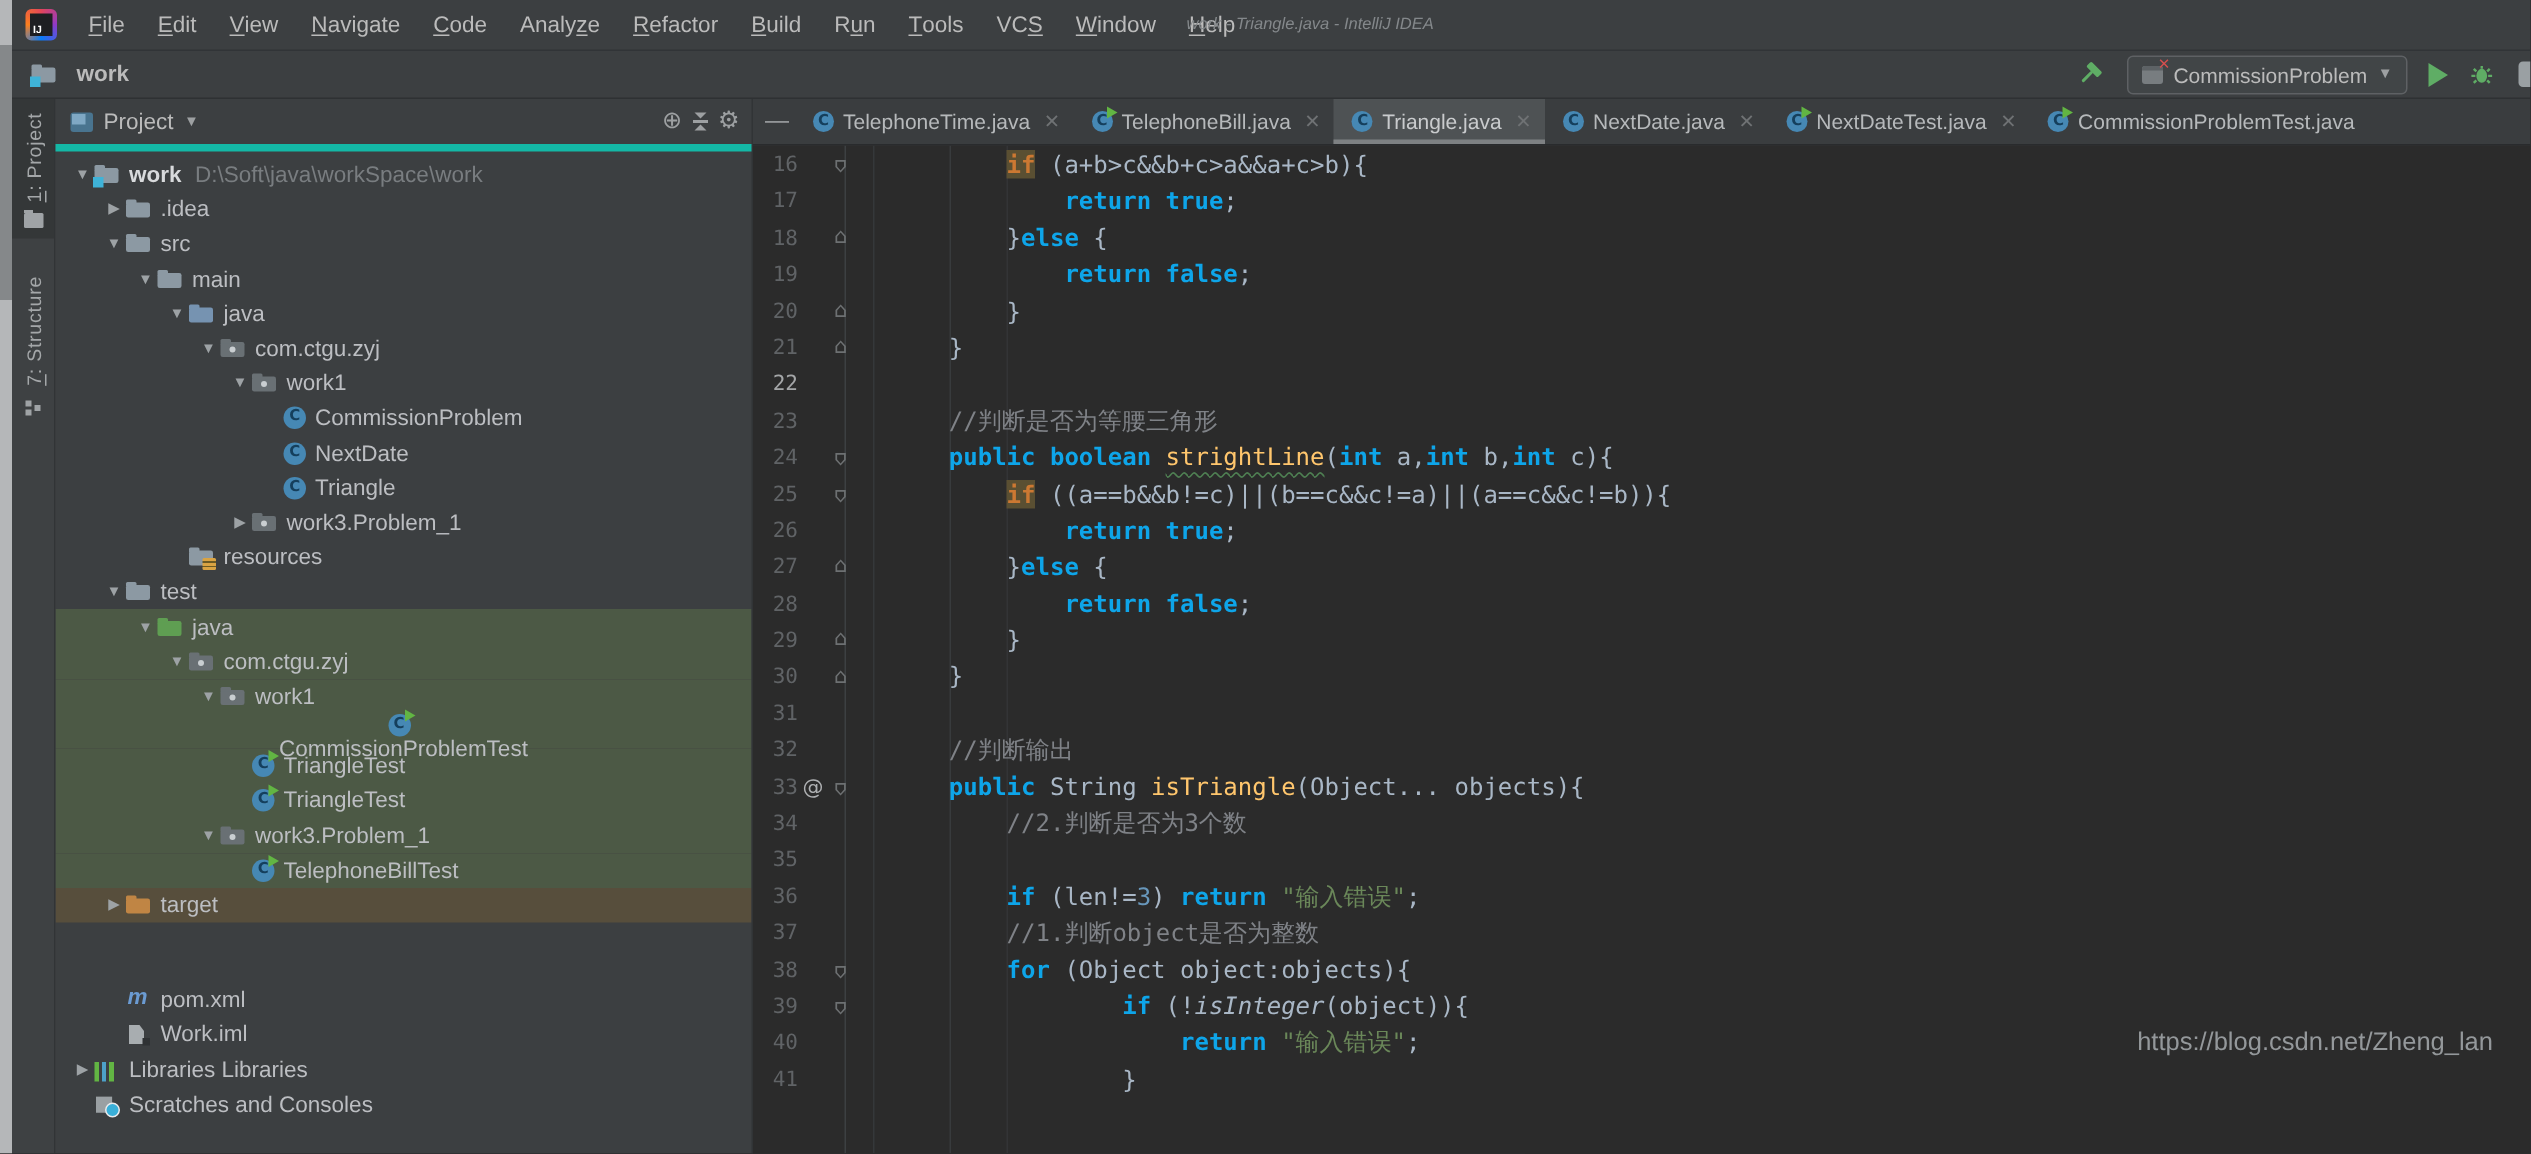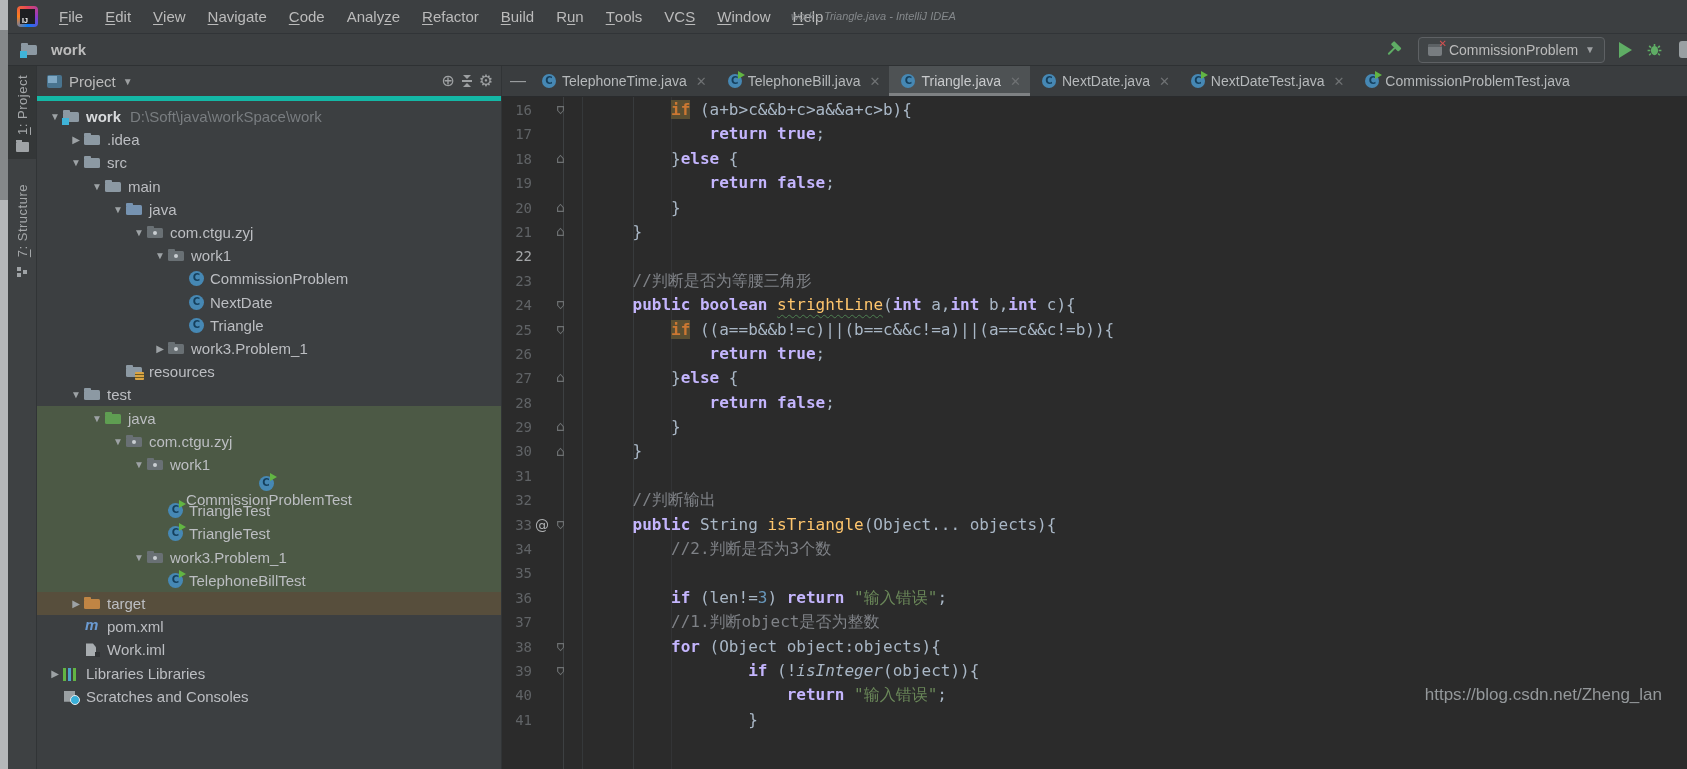--- a/index.html
+++ b/index.html
@@ -122,21 +122,21 @@
   .crow{position:relative;height:24.4px;line-height:24.4px;display:flex;font-size:16px;}
   .ln{width:30px;text-align:right;color:#606366;flex:none;font-size:14px;}
   .ln.cur{color:#a4a6a8;}
   .ann{width:20px;text-align:center;color:#aeb0b2;font-size:14px;flex:none;font-family:"DejaVu Sans",sans-serif;}
   .fmark{width:22px;flex:none;position:relative;font-family:"DejaVu Sans",sans-serif;}
   .fmark.up::before,.fmark.down::before{content:"⌂";color:#6d7072;font-size:14px;position:absolute;
       left:4px;top:50%;transform:translateY(-52%);}
   .fmark.down::before{transform:translateY(-48%) rotate(180deg);}
   .ctext{white-space:pre;padding-left:20px;}
   .p{color:#a9b7c6;}
-  .kw{color:#c4b5fd;font-weight:bold;}
+  .kw{color:#0ea5e9;font-weight:bold;}
   .kwh{color:#cc7832;font-weight:bold;background:#5a4f32;}
   .com{color:#7f8287;}
   .str{color:#6a8759;}
   .def{color:#ffc66d;}
   .defw{color:#ffc66d;text-decoration:underline wavy #4e8052 1px;text-underline-offset:4px;}
   .fld{color:#9876aa;}
   .num{color:#6897bb;}
   .sti{color:#a9b7c6;font-style:italic;}
   .watermark{position:absolute;right:25px;top:588px;color:#94989b;font-size:17px;
              font-family:"Liberation Sans","DejaVu Sans",sans-serif;}
@@ -367,21 +367,21 @@
             <span class="ic-class run"></span>
             <span class="tlabel">TelephoneBillTest</span>
           </div>
           <div class="trow hl-brown" style="padding-left: 31px;">
             <span class="chev">▶</span>
             <span class="tico folder-target">
               <span class="fshape"></span>
             </span>
             <span class="tlabel">target</span>
           </div>
-          <div class="trow" style="padding-left: 31px;">
+          <div class="trow" style="padding-left: 31px; margin-top: 40px;">
             <span class="chev"></span>
             <span class="tico maven"></span>
             <span class="tlabel">pom.xml</span>
           </div>
           <div class="trow" style="padding-left: 31px;">
             <span class="chev"></span>
             <span class="tico iml"></span>
             <span class="tlabel">Work.iml</span>
           </div>
           <div class="trow" style="padding-left: 10px;">

